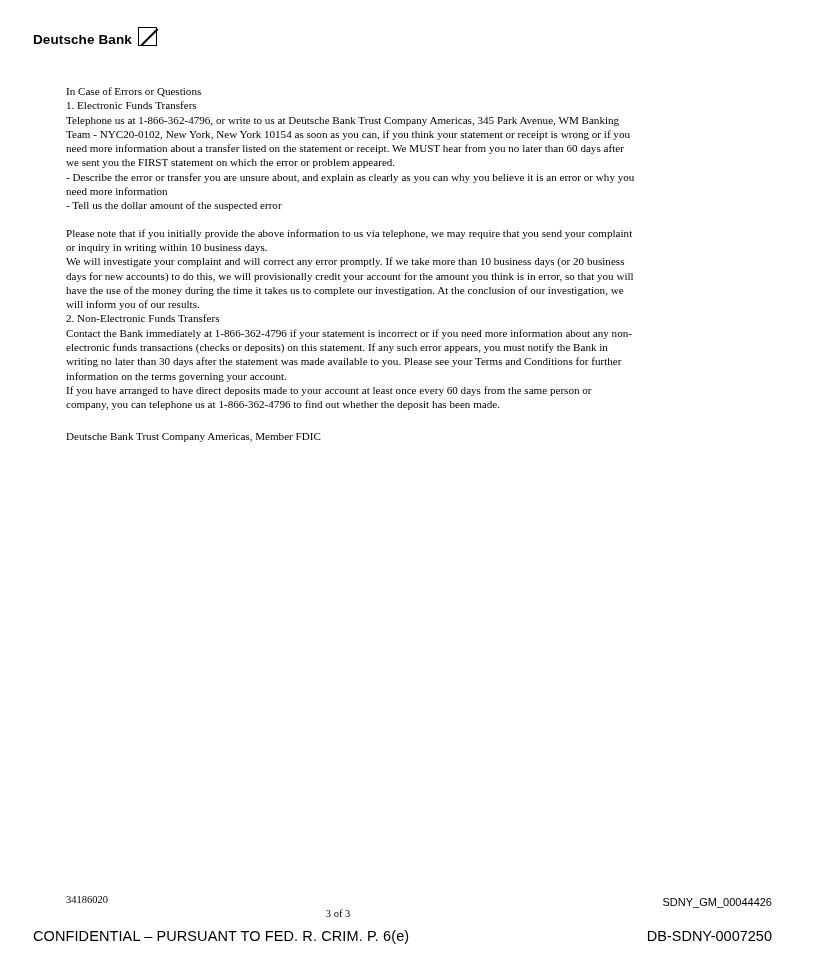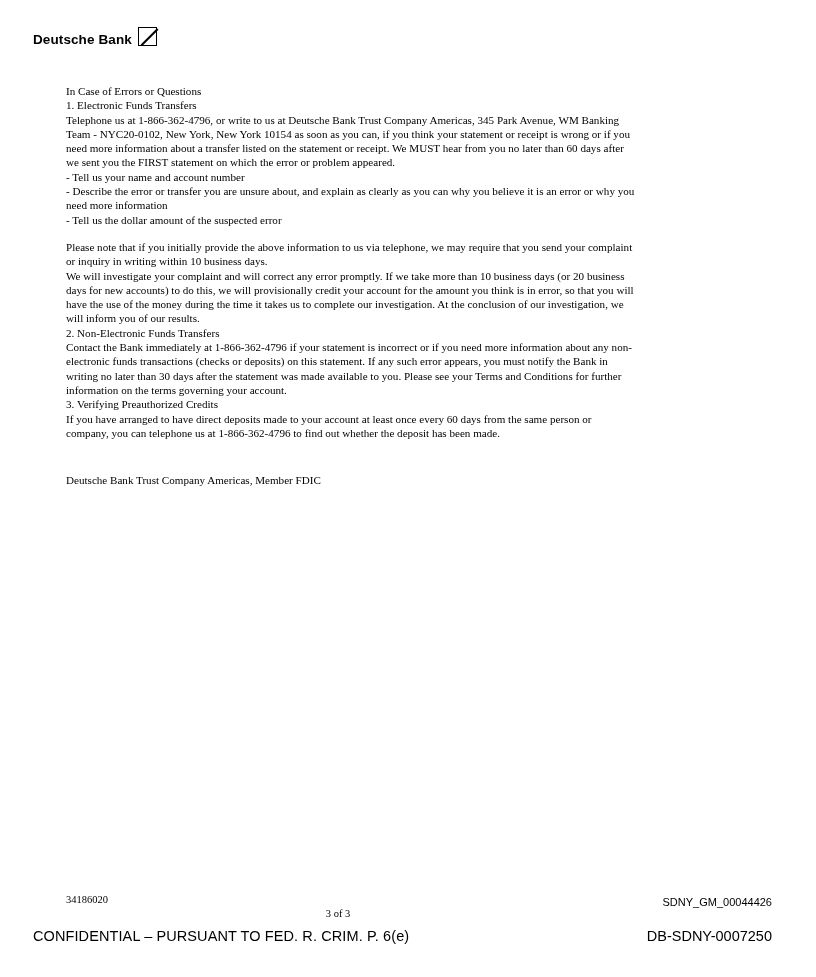--- a/index.html
+++ b/index.html
@@ -139,35 +139,33 @@
   </div>
 
   <div class="content">
 
     <p class="blk">In Case of Errors or Questions</p>
 
     <p class="heading">1. Electronic Funds Transfers</p>
     <p class="blk">Telephone us at 1-866-362-4796, or write to us at Deutsche Bank Trust Company Americas, 345 Park Avenue, WM Banking Team - NYC20-0102, New York, New York 10154 as soon as you can, if you think your statement or receipt is wrong or if you need more information about a transfer listed on the statement or receipt.  We MUST hear from you no later than 60 days after we sent you the FIRST statement on which the error or problem appeared.</p>
 
     <div class="bullet-group blk">
-      <p>- Tell us your name and account number</p>
       <p> - Describe the error or transfer you are unsure about, and explain as clearly as you can why you believe it is an error or why you need more information</p>
       <p>- Tell us the dollar amount of the suspected error</p>
     </div>
 
     <p class="blk">Please note that if you initially provide the above information to us via telephone, we may require that you send your complaint or inquiry in writing within 10 business days.</p>
     <p class="blk">We will investigate your complaint and will correct any error promptly.  If we take more than 10 business days (or 20 business days for new accounts) to do this, we will provisionally credit your account for the amount you think is in error, so that you will have the use of the money during the time it takes us to complete our investigation.  At the conclusion of our investigation, we will inform you of our results.</p>
 
     <p class="heading">2. Non-Electronic Funds Transfers</p>
     <p class="blk">Contact the Bank immediately at 1-866-362-4796 if your statement is incorrect or if you need more information about any non-electronic funds transactions (checks or deposits) on this statement.  If any such error appears, you must notify the Bank in writing no later than 30 days after the statement was made available to you.  Please see your Terms and Conditions for further information on the terms governing your account.</p>
 
-    <p class="heading">3. Verifying Preauthorized Credits</p>
     <p class="blk">If you have arranged to have direct deposits made to your account at least once every 60 days from the same person or company, you can telephone us at 1-866-362-4796 to find out whether the deposit has been made.</p>
 
-    <p style="margin-top:33px;">Deutsche Bank Trust Company Americas, Member FDIC</p>
+    <p style="margin-top:17px;">Deutsche Bank Trust Company Americas, Member FDIC</p>
   </div>
 
   <div class="doc-number">34186020</div>
   <div class="page-count">3 of 3</div>
   <div class="bates-top">SDNY_GM_00044426</div>
   <div class="confidential">CONFIDENTIAL – PURSUANT TO FED. R. CRIM. P. 6(e)</div>
   <div class="bates-mid">DB-SDNY-0007250</div>
   <div class="bates-bottom">EFTA_00155035</div>
 
 </div>

